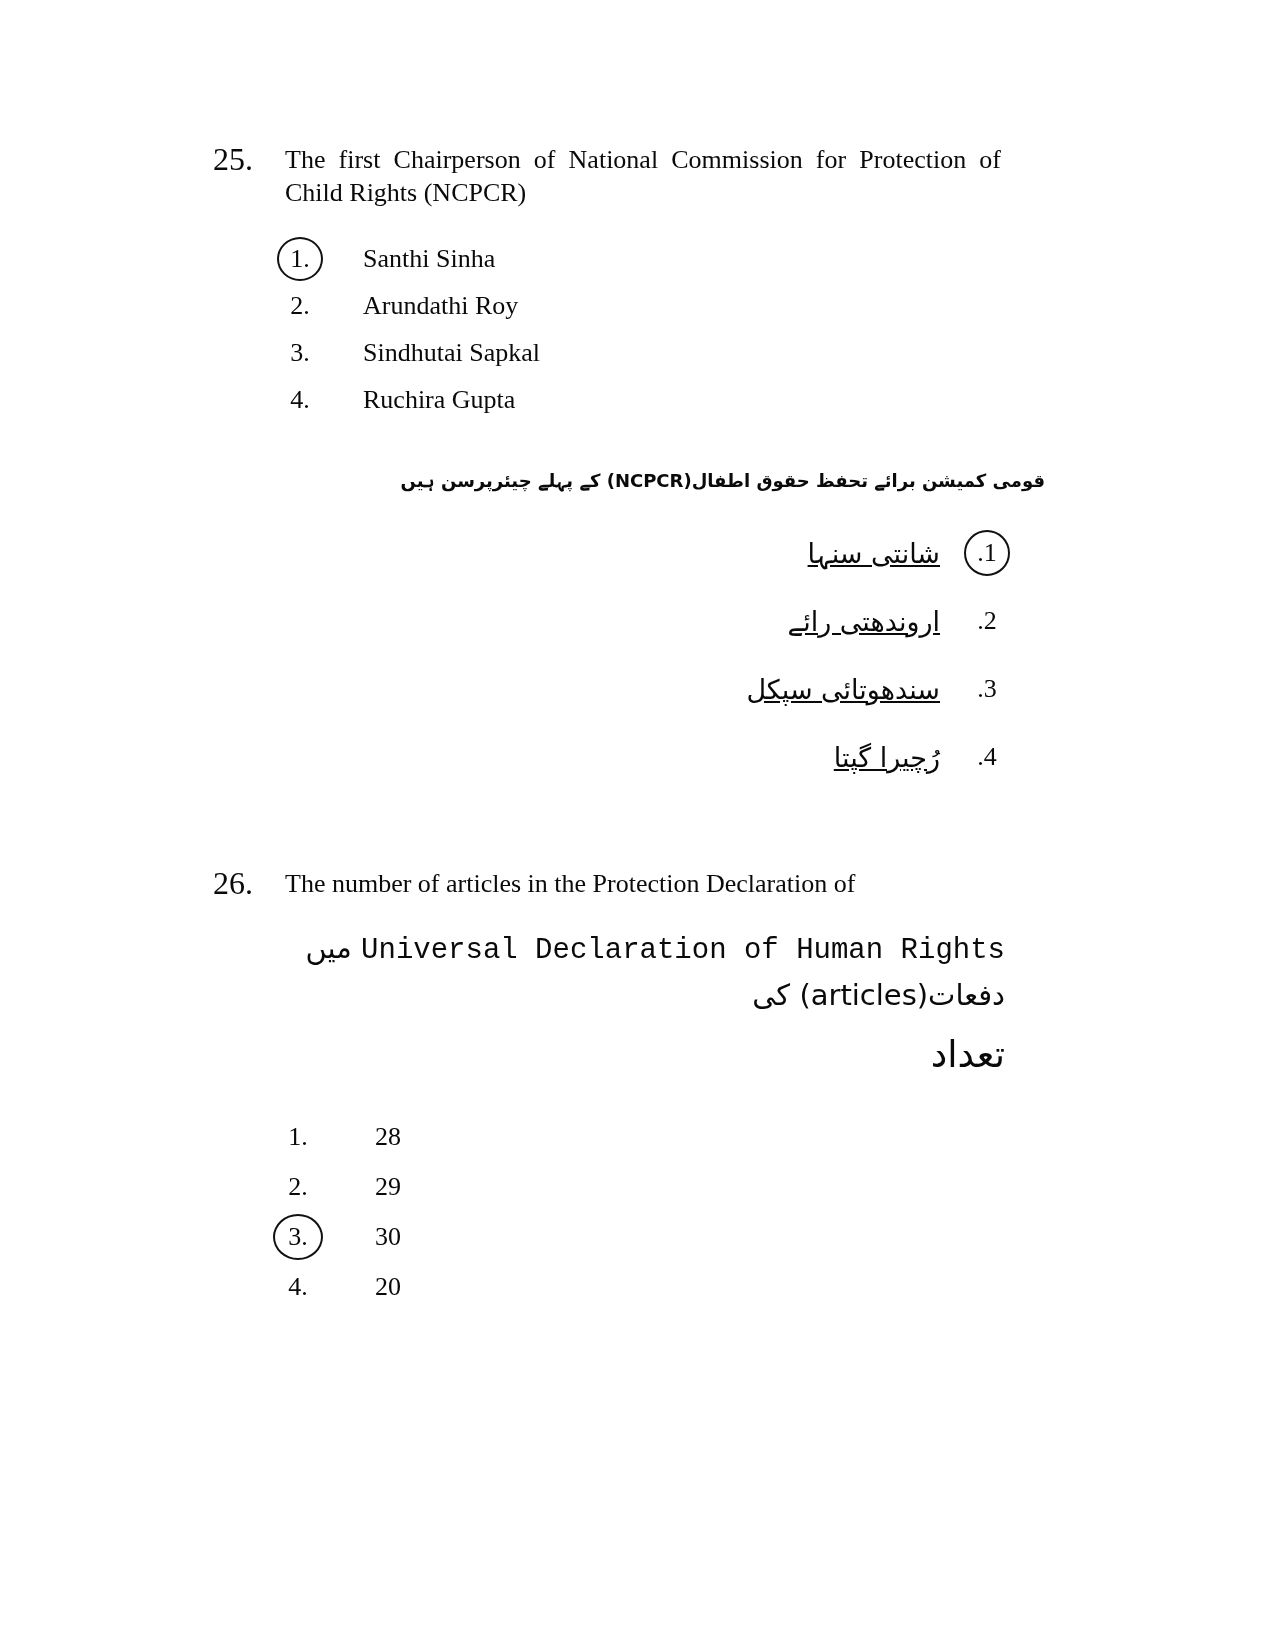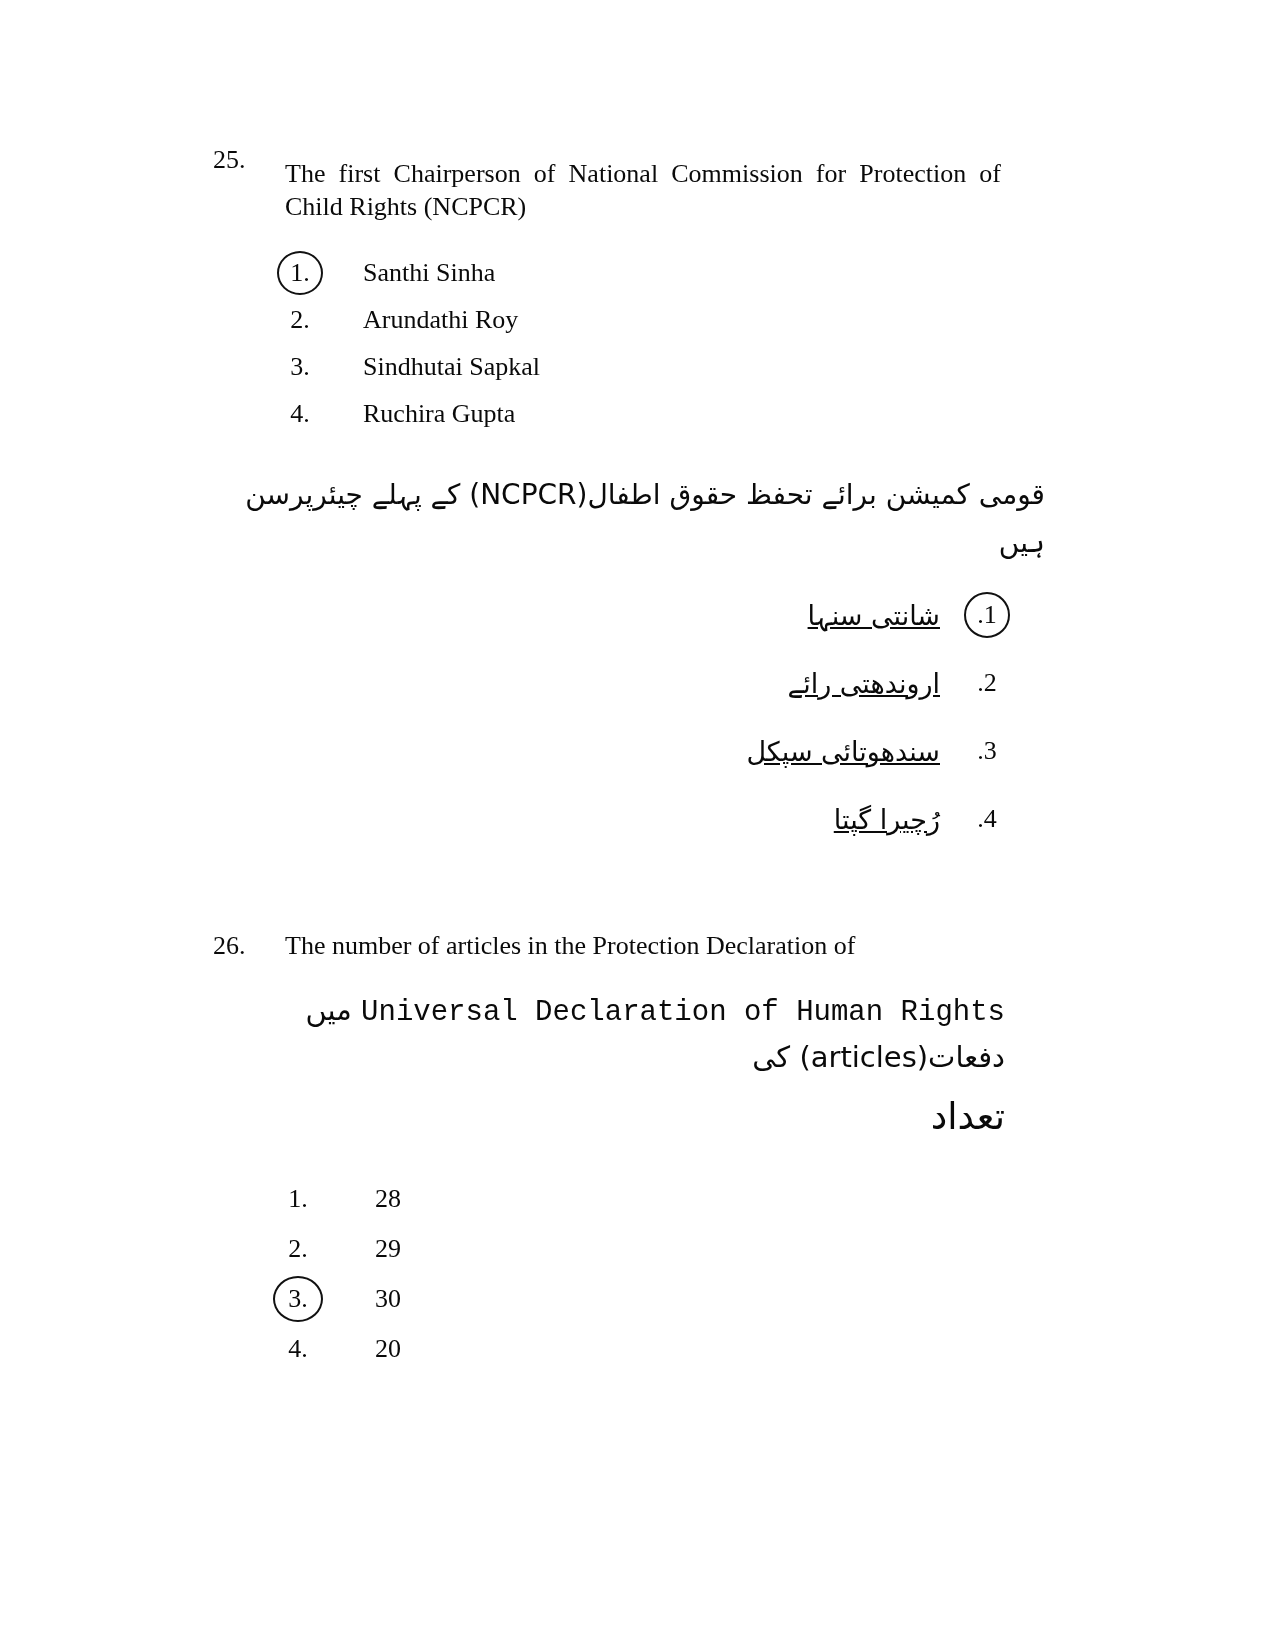--- a/index.html
+++ b/index.html
@@ -15,27 +15,26 @@
     padding: 143px 0 0 213px;
     overflow: hidden;
   }
   
   .q-row {
     display: grid;
     grid-template-columns: 72px 716px;
     font-size: 26px;
     line-height: 33px;
   }
-  .q-num { font-size: 26px; }
+  .q-num { font-size: 32px; }
   .q-line { display: block; }
   .q-line.justified {
     text-align: justify;
     text-align-last: justify;
     width: 716px;
-    margin-top: 14px;
   }
   
   .opts-en { margin-top: 26px; }
   .opt-row-en {
     display: flex;
     align-items: center;
     height: 47px;
     margin-left: 72px;
     font-size: 26px;
   }
@@ -60,22 +59,23 @@
   
   .urdu {
     font-family: "DejaVu Sans", sans-serif;
     direction: rtl;
     unicode-bidi: isolate;
   }
   .urdu-question {
     margin-top: 34px;
     width: 832px;
     text-align: right;
-    font-size: 28px;
+    font-size: 18px;
     line-height: 48px;
+    font-weight: bold;
   }
   .opts-ur { margin-top: 14px; width: 832px; }
   .opt-row-ur {
     direction: rtl;
     display: flex;
     align-items: center;
     height: 68px;
     padding-right: 35px;
     font-size: 27px;
   }

